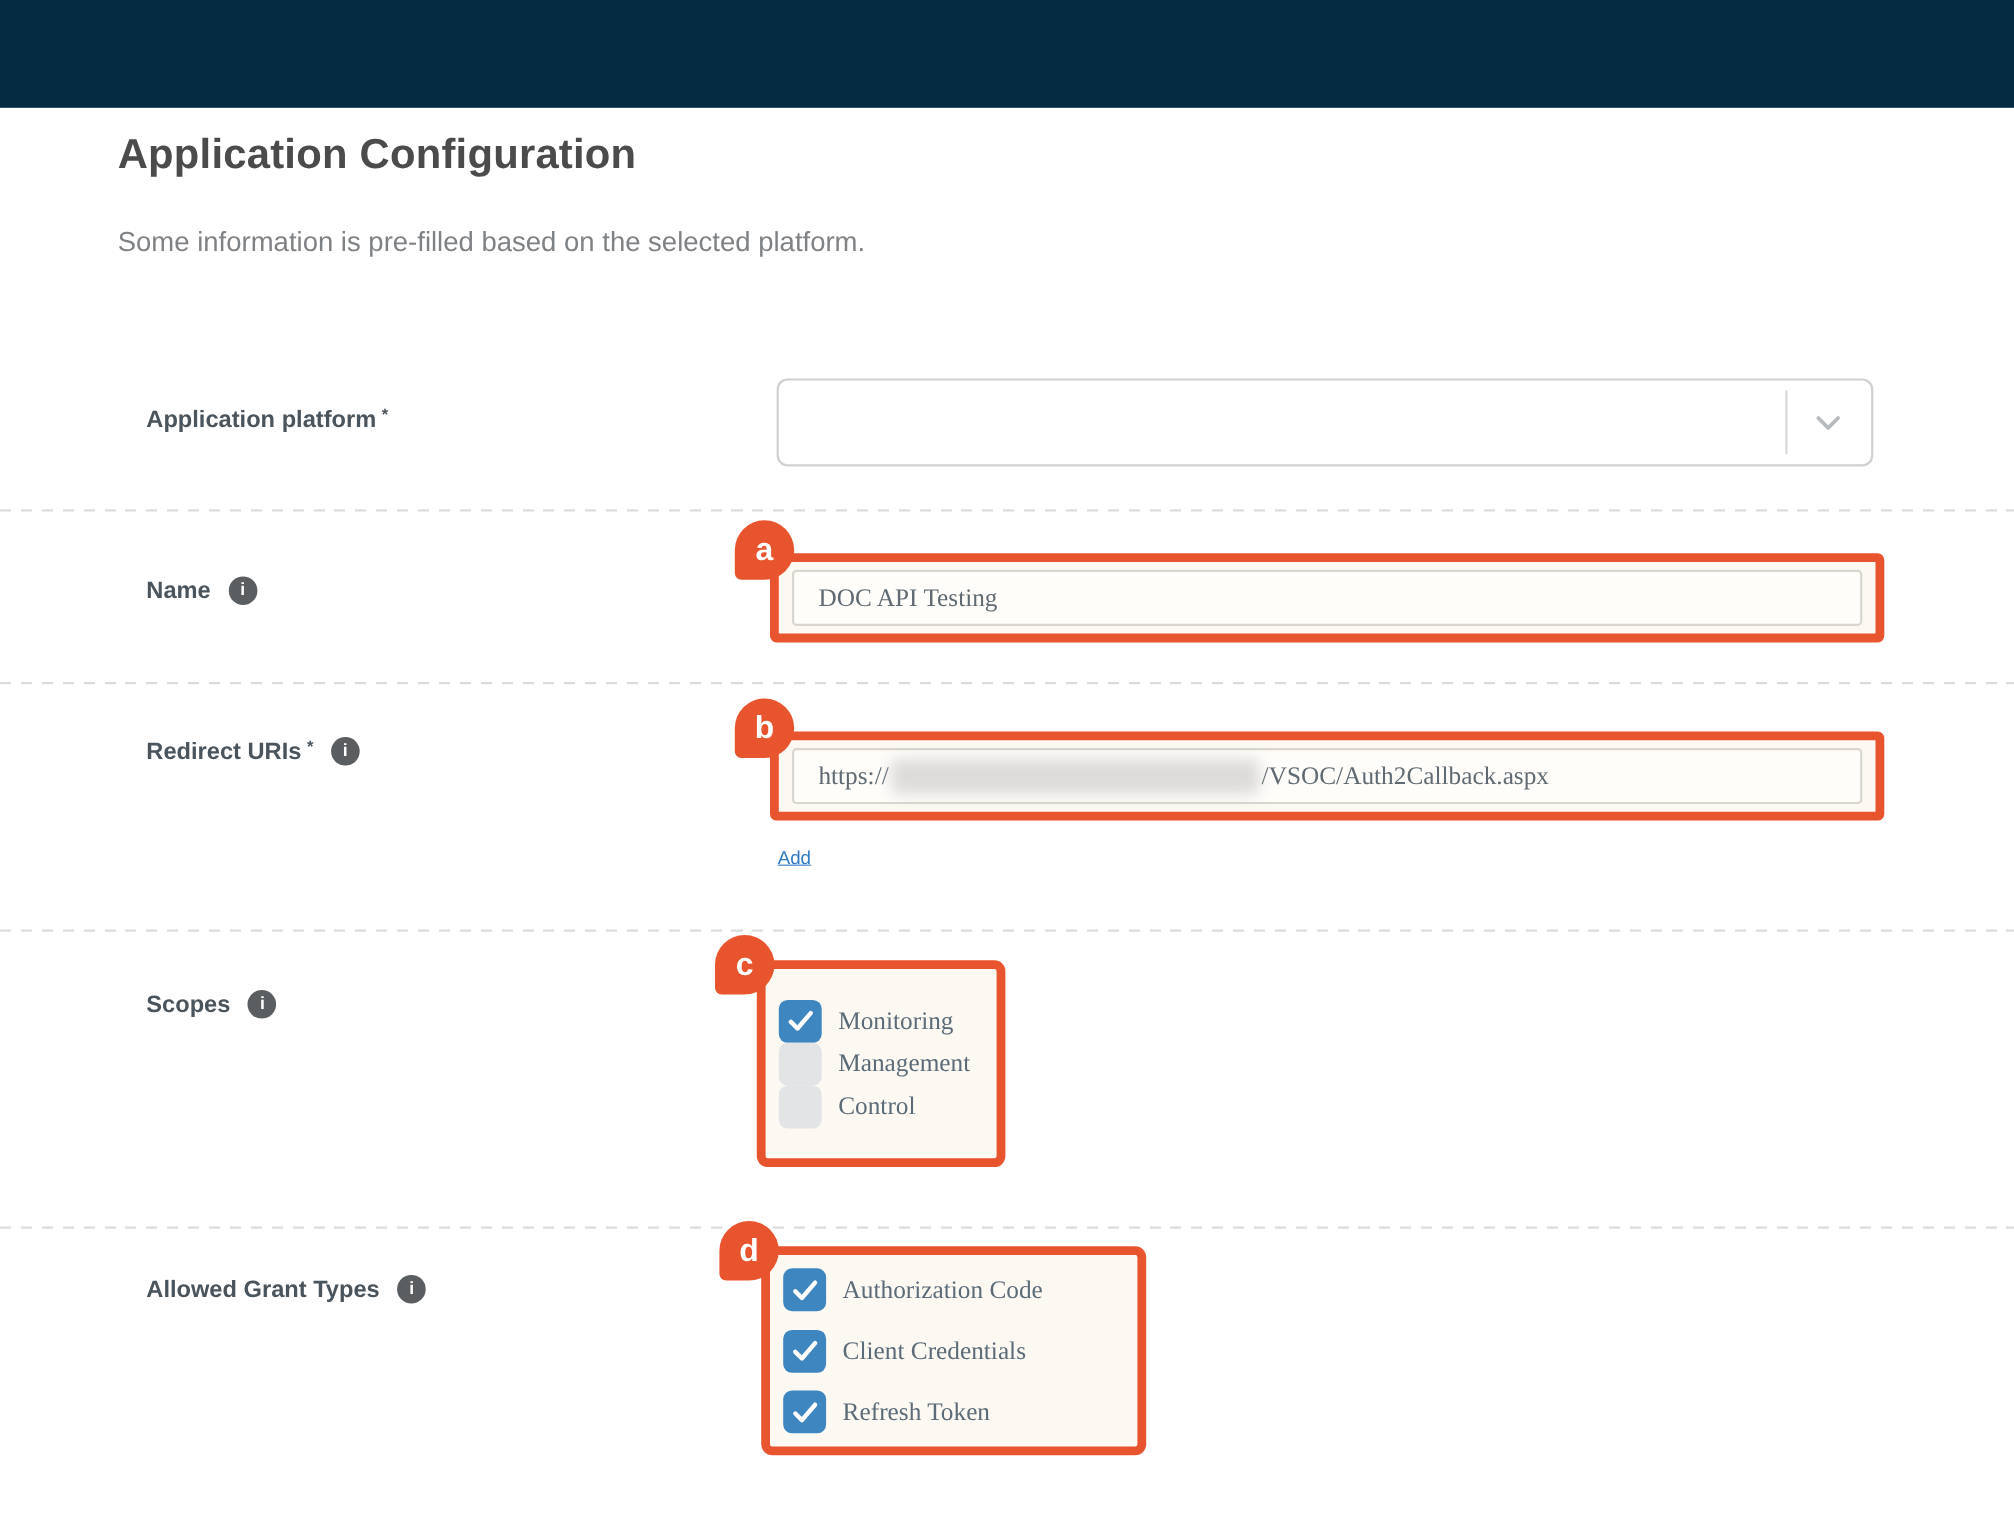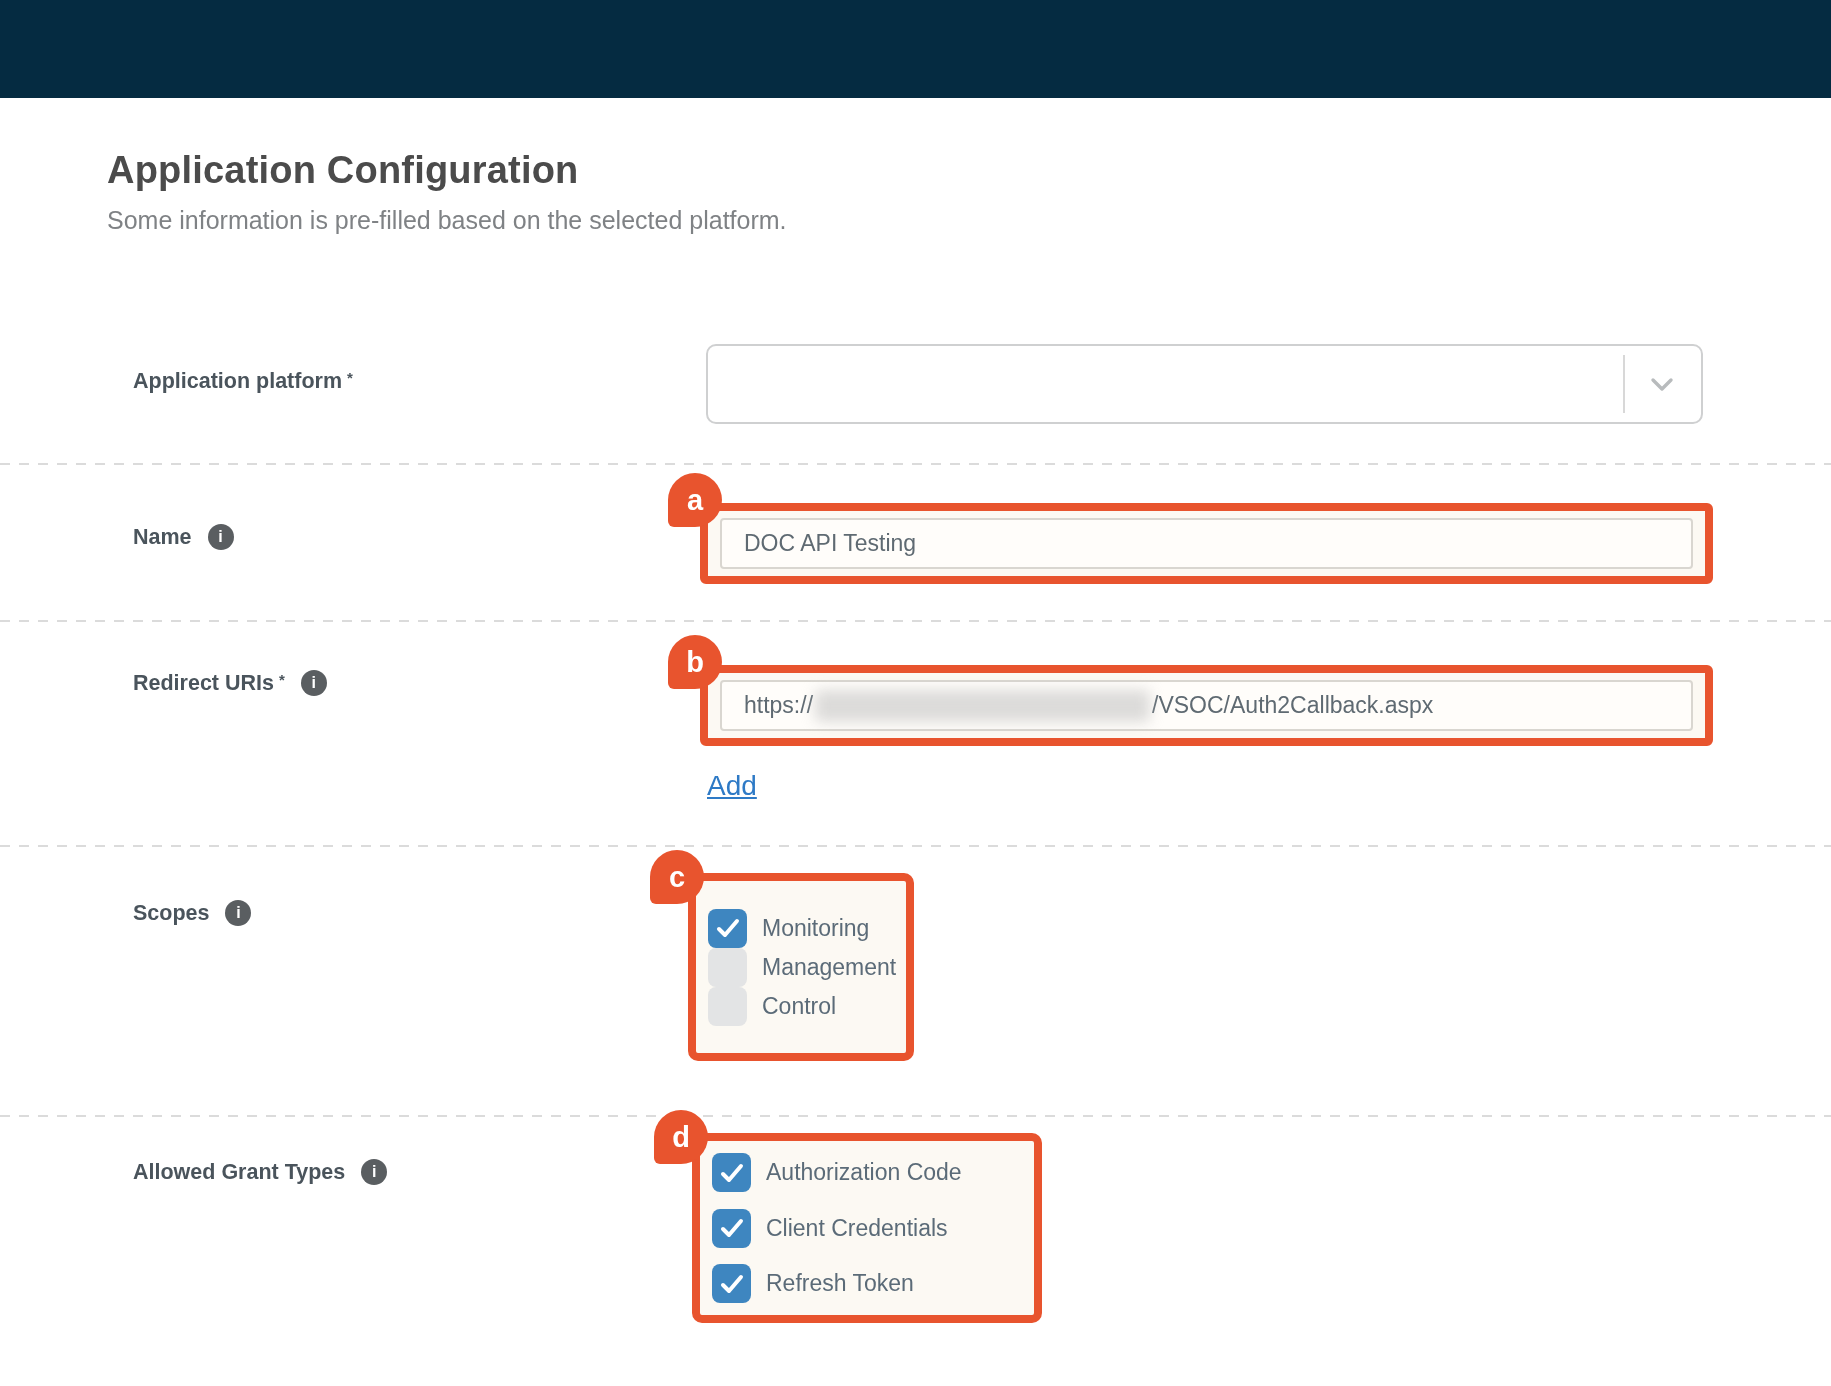--- a/index.html
+++ b/index.html
@@ -3,52 +3,52 @@
 <meta charset="utf-8">
 <style>
   * { margin:0; padding:0; box-sizing:border-box; }
   body { font-family:"Liberation Sans", sans-serif; background:#ffffff; }
   .canvas { position:relative; width:1831px; height:1386px; background:#ffffff; overflow:hidden; }
 
   
   .topbar { position:absolute; left:0; top:0; width:1831px; height:98px; background:#052b41; }
 
   
-  .page-title { position:absolute; left:107px; top:120px; font-size:38px; font-weight:700; color:#4b4b4b; letter-spacing:0.2px;margin-top:29px; }
+  .page-title { position:absolute; left:107px; top:120px; font-size:38px; font-weight:700; color:#4b4b4b; letter-spacing:0.2px; }
   .page-subtitle { position:absolute; left:107px; top:206px; font-size:25px; color:#7f8285; }
 
   
   .divider { position:absolute; left:0; width:1831px; height:2px;
     background:repeating-linear-gradient(to right, #dbdbdb 0 10px, transparent 10px 19px); }
 
   
   .field-label { position:absolute; left:133px; font-size:21.5px; font-weight:700; color:#4a545c; display:flex; align-items:center; }
   .field-label sup { font-size:15px; margin-left:5px; transform:translateY(-4px); color:#4a545c; }
   .info-icon { display:inline-block; width:26px; height:26px; margin-left:16px; border-radius:50%;
     background:#5a5e61; color:#ffffff; font-size:16px; font-weight:700; text-align:center; line-height:26px; font-style:normal; }
 
   
   .select-box { position:absolute; left:706px; top:344px; width:997px; height:80px; background:#ffffff;
     border:2px solid #cfd0d1; border-radius:10px; display:flex; align-items:center; }
   .select-value { padding-left:24px; font-size:23px; color:#5c666e; }
   .select-divider { position:absolute; right:76px; top:9px; bottom:9px; width:2px; background:#d8d8d8; }
   .chevron { position:absolute; right:24px; top:50%; transform:translateY(-50%); width:30px; height:30px; }
 
   
-  .hl-box { position:absolute; border:8px solid #e8542e; background:#fcf9f3; }
+  .hl-box { position:absolute; border:8px solid #e8542e; background:#fcf9f3;font-family:Liberation Serif, serif; }
   .hl-input { position:absolute; left:12px; right:12px; top:7px; bottom:7px; background:#fffdfa;
     border:2px solid #d9d6d0; border-radius:4px; display:flex; align-items:center; padding-left:22px;
     font-size:23px; color:#5f6a72; }
   .badge { position:absolute; width:54px; height:54px; border-radius:50% 50% 50% 6px; background:#e8542e;
     color:#ffffff; font-size:29px; font-weight:700; display:flex; align-items:center; justify-content:center; z-index:5; }
 
   .blur-chip { display:inline-block; width:335px; height:32px; margin:0 2px; border-radius:4px;
     background:#bfbfbf; filter:blur(7px); opacity:0.55; }
 
-  .add-link { position:absolute; left:707px; top:770px; font-size:28px; color:#2e7ac6; cursor:pointer;text-decoration:underline; }
+  .add-link { position:absolute; left:707px; top:770px; font-size:17px; color:#2e7ac6; cursor:pointer;text-decoration:underline; }
 
   
   .check-group { display:flex; flex-direction:column; justify-content:space-between; padding:12px 16px 12px 12px; }
   .check-row { display:flex; align-items:center; gap:15px; }
   .checkbox { width:39px; height:39px; border-radius:8px; background:#e3e4e5; flex:0 0 auto;
     display:flex; align-items:center; justify-content:center; }
   .check-row.checked .checkbox { background:#3e86c0; }
   .checkbox svg { display:none; }
   .check-row.checked .checkbox svg { display:block; }
   .check-label { font-size:23px; color:#5b6b78; white-space:nowrap; }

